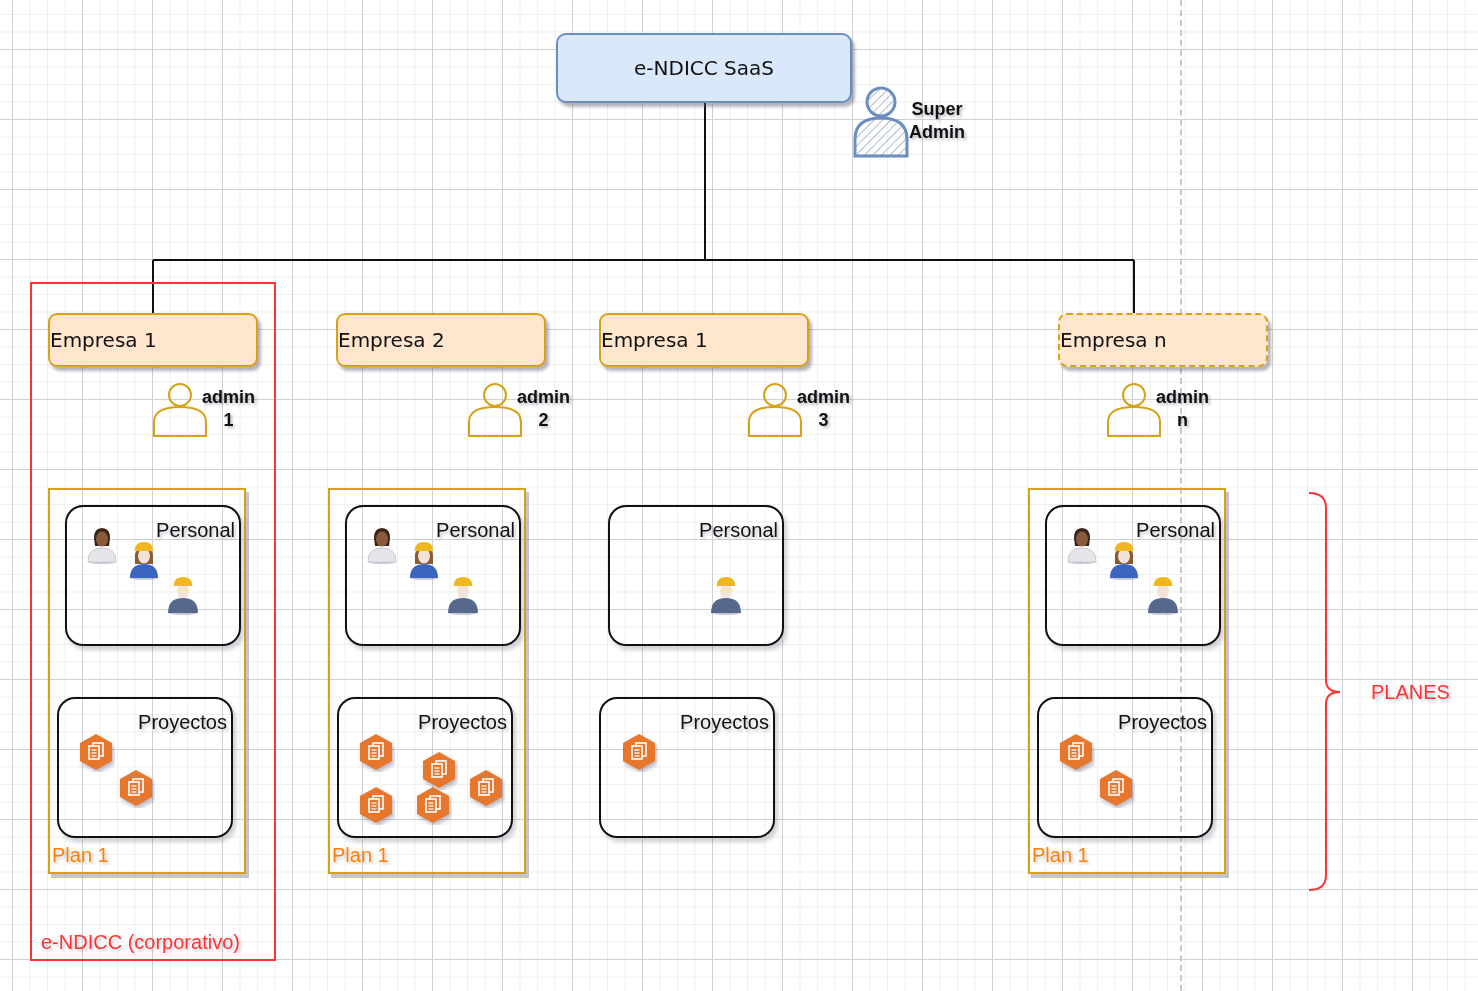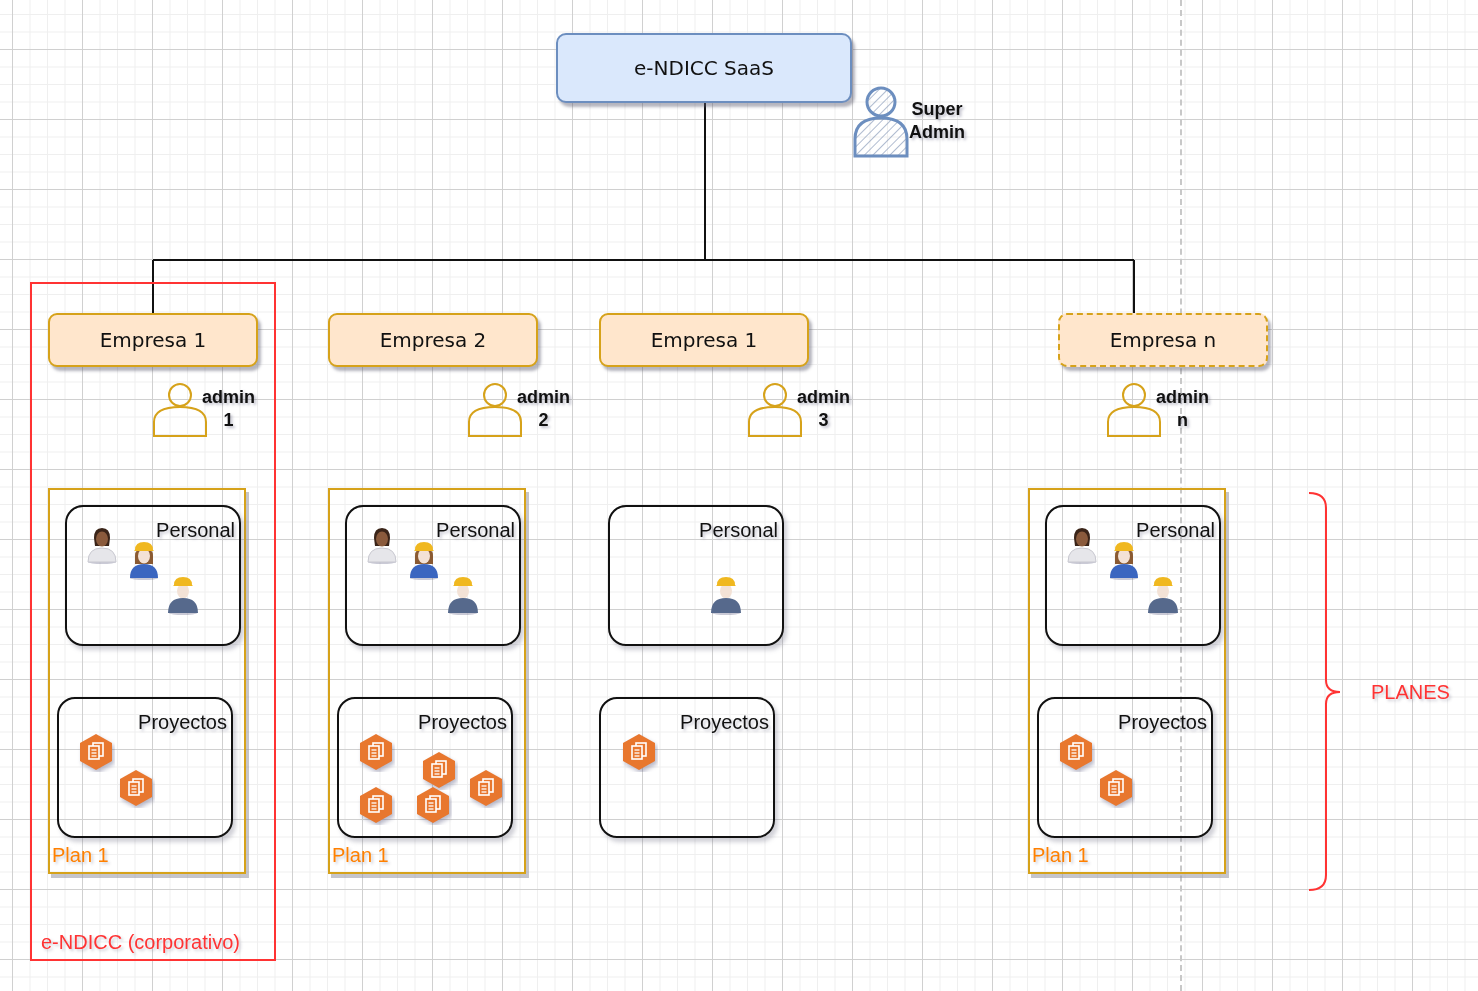--- a/index.html
+++ b/index.html
@@ -22,21 +22,21 @@
     left:556px; top:33px; width:296px; height:70px;
     background:#dae8fc; border:2px solid #6c8ebf; border-radius:10px;
     box-shadow:3px 4px 3px rgba(90,90,110,0.45);
     display:flex; align-items:center; justify-content:center;
     font-size:20px; color:#111; box-sizing:border-box;
   }
   .empresa {
     width:210px; height:54px; top:313px;
     background:#ffe6cc; border:2px solid #d6a21a; border-radius:9px;
     box-shadow:3px 4px 3px rgba(90,90,110,0.45);
-    display:flex; align-items:center; justify-content:center;
+    display:flex; align-items:center; 
     font-size:20px; color:#111; box-sizing:border-box;
   }
   .empresa.dashed { border-style:dashed;margin-left:30px; }
   .admin-label {
     font-family:"Liberation Sans", sans-serif; font-weight:bold; font-size:18px;
     color:#111; text-align:center; line-height:23px;
     text-shadow:2px 2px 3px rgba(90,90,120,0.4);
   }
   .superadmin-label {
     font-family:"Liberation Sans", sans-serif; font-weight:bold; font-size:18px;
@@ -102,21 +102,21 @@
   <div>Admin</div>
 </div>
 
 <div class="abs corp">
   <span class="corp-label">e-NDICC (corporativo)</span>
 </div>
 
 <div class="abs empresa" style="left:48px">
   <span>Empresa 1</span>
 </div>
-<div class="abs empresa" style="left:328px">
+<div class="abs empresa" style="left:336px">
   <span>Empresa 2</span>
 </div>
 <div class="abs empresa" style="left:599px">
   <span>Empresa 1</span>
 </div>
 <div class="abs empresa dashed" style="left:1028px">
   <span>Empresa n</span>
 </div>
 
 <svg class="icon" style="left:152px;top:382px" width="58" height="56">

